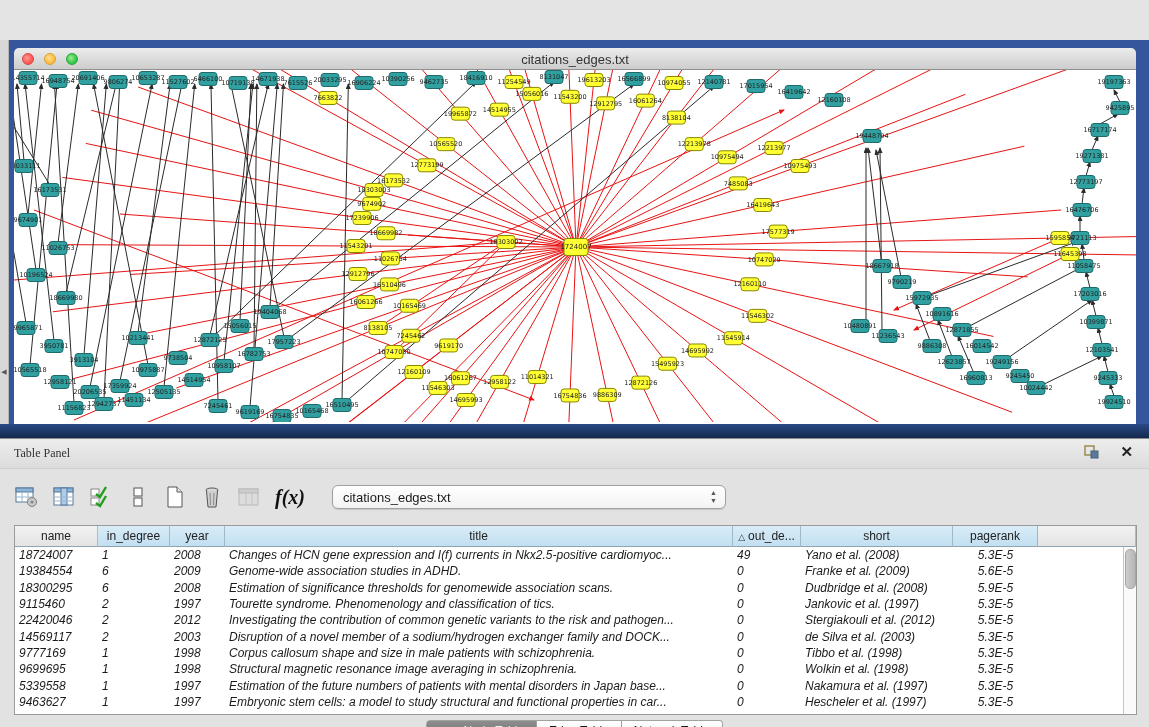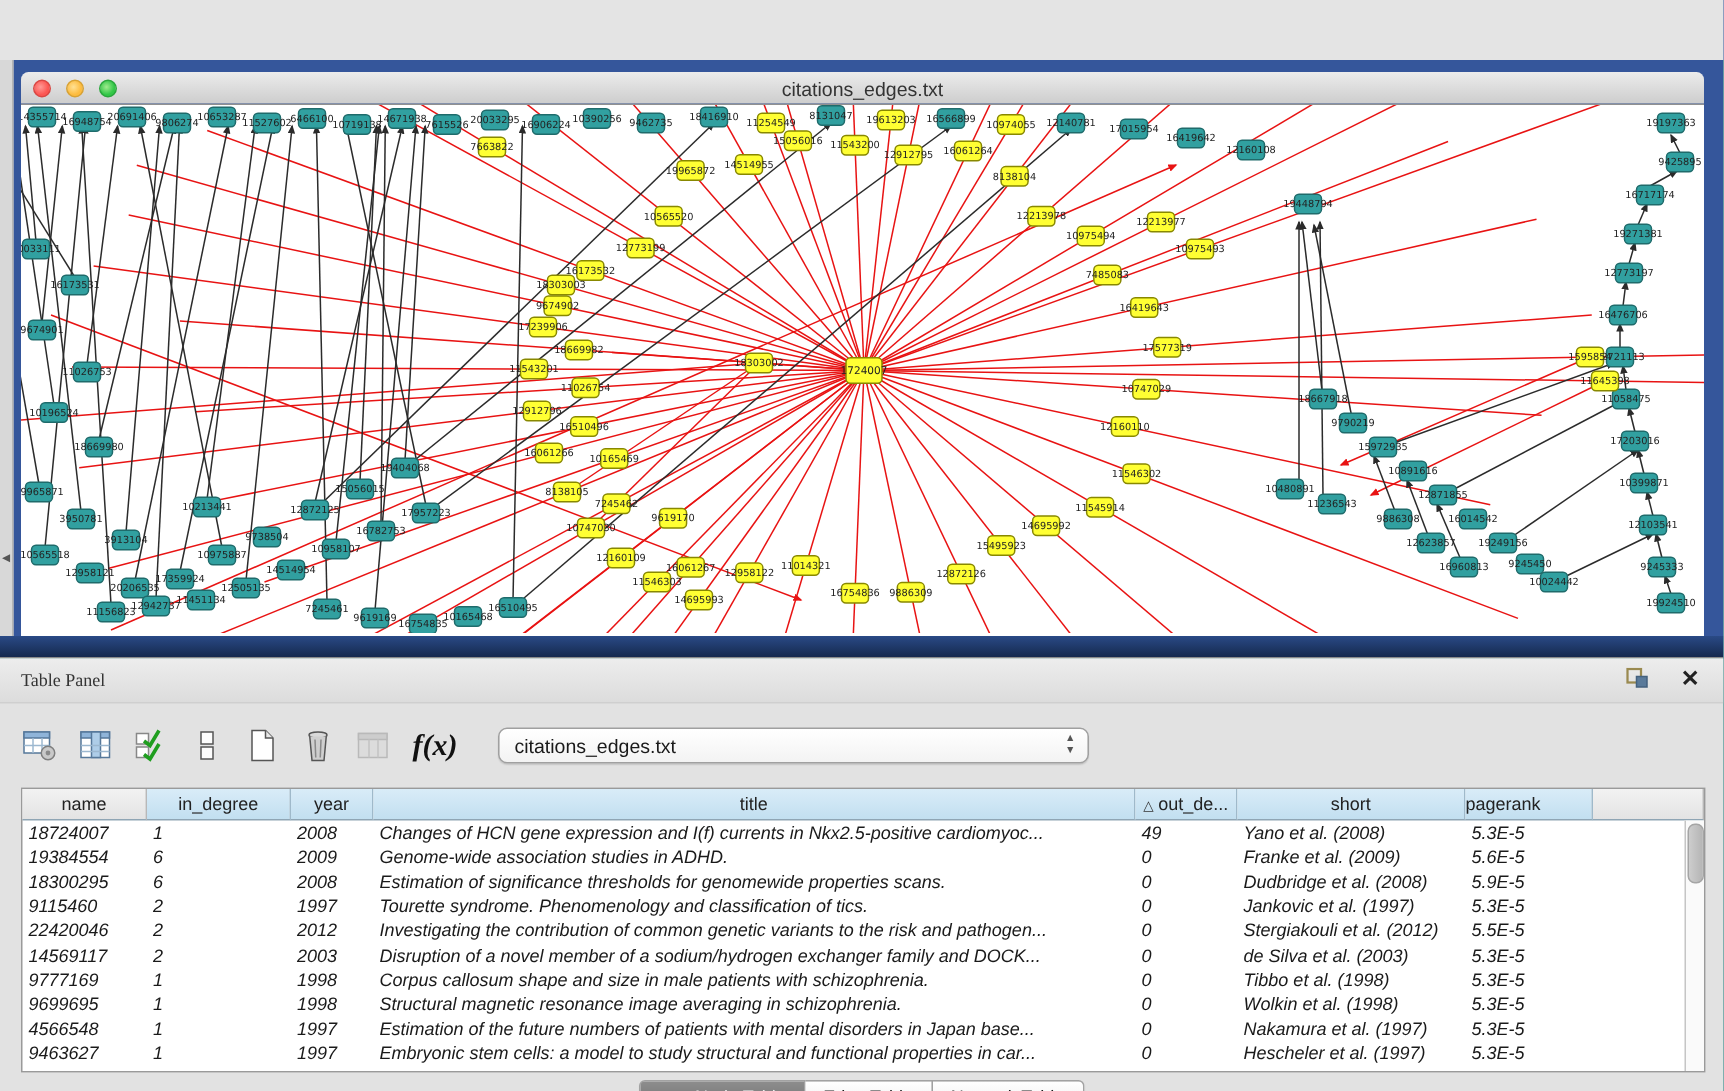--- a/index.html
+++ b/index.html
@@ -44,22 +44,22 @@
   #table-box{position:absolute;left:14px;top:86px;width:1121px;height:188px;background:#fff;border:1px solid #9a9a9a;}
   #table-header{display:flex;height:21px;}
   .hc{box-sizing:border-box;height:21px;font-size:12px;color:#222;text-align:center;line-height:20px;
     background:linear-gradient(#d9ecf8,#c2dff0);border-right:1px solid #9fb9ca;border-bottom:1px solid #8fa5b4;
     overflow:hidden;white-space:nowrap;}
   .hc.gray{background:linear-gradient(#f2f2f2,#e3e3e3);border-right:1px solid #b8b8b8;}
   .sort-glyph{font-size:9px;margin-right:3px;color:#333;}
   #table-body{position:absolute;left:0;top:21px;right:12px;bottom:0;overflow:hidden;font-style:italic;}
   .trow{display:flex;height:16.3px;align-items:center;}
   .tc{box-sizing:border-box;font-size:12px;color:#1a1a1a;white-space:nowrap;overflow:hidden;padding:0 4px;}
-  .c0{width:83px;} .c1{width:96px;} .c2{width:55px;} .c3{width:508px;} .c4{width:68px;}
-  .c5{width:152px;} .c6{width:85px;text-align:left;} .cf{flex:1;}
+  .c0{width:83px;} .c1{width:72px;} .c2{width:55px;} .c3{width:508px;} .c4{width:68px;}
+  .c5{width:152px;} .c6{width:85px;text-align:center;} .cf{flex:1;}
   #vscroll{position:absolute;right:0;top:21px;bottom:0;width:12px;background:#fafafa;border-left:1px solid #c5c5c5;}
   #vthumb{position:absolute;left:1px;top:2px;width:9px;height:38px;border-radius:5px;
     background:linear-gradient(90deg,#cdcdcd,#b5b5b5);border:1px solid #a5a5a5;}
 
   #tabs{position:absolute;left:0;top:281px;width:100%;display:flex;justify-content:center;}
   .seg{height:20px;line-height:20px;font-size:12px;padding:0 12px;border:1px solid #a2a2a2;border-left:none;
     background:linear-gradient(#ffffff,#ececec);color:#1a1a1a;box-shadow:0 1px 1px rgba(0,0,0,.08);}
   .seg:first-child{border-left:1px solid #a2a2a2;border-radius:4px 0 0 4px;padding-left:36px;}
   .seg:last-child{border-radius:0 4px 4px 0;}
   .seg.selected{background:linear-gradient(#8d8d8d,#6f6f6f);color:#efefef;}
@@ -593,21 +593,21 @@
             <div class="tc c3">Genome-wide association studies in ADHD.</div>
             <div class="tc c4">0</div>
             <div class="tc c5">Franke et al. (2009)</div>
             <div class="tc c6">5.6E-5</div>
             <div class="tc cf"></div>
           </div>
           <div class="trow">
             <div class="tc c0">18300295</div>
             <div class="tc c1">6</div>
             <div class="tc c2">2008</div>
-            <div class="tc c3">Estimation of significance thresholds for genomewide properties scans.</div>
+            <div class="tc c3">Estimation of significance thresholds for genomewide association scans.</div>
             <div class="tc c4">0</div>
             <div class="tc c5">Dudbridge et al. (2008)</div>
             <div class="tc c6">5.9E-5</div>
             <div class="tc cf"></div>
           </div>
           <div class="trow">
             <div class="tc c0">9115460</div>
             <div class="tc c1">2</div>
             <div class="tc c2">1997</div>
             <div class="tc c3">Tourette syndrome. Phenomenology and classification of tics.</div>
@@ -650,21 +650,21 @@
             <div class="tc c0">9699695</div>
             <div class="tc c1">1</div>
             <div class="tc c2">1998</div>
             <div class="tc c3">Structural magnetic resonance image averaging in schizophrenia.</div>
             <div class="tc c4">0</div>
             <div class="tc c5">Wolkin et al. (1998)</div>
             <div class="tc c6">5.3E-5</div>
             <div class="tc cf"></div>
           </div>
           <div class="trow">
-            <div class="tc c0">4566548</div>
+            <div class="tc c0">5339558</div>
             <div class="tc c1">1</div>
             <div class="tc c2">1997</div>
             <div class="tc c3">Estimation of the future numbers of patients with mental disorders in Japan base...</div>
             <div class="tc c4">0</div>
             <div class="tc c5">Nakamura et al. (1997)</div>
             <div class="tc c6">5.3E-5</div>
             <div class="tc cf"></div>
           </div>
           <div class="trow">
             <div class="tc c0">9463627</div>

